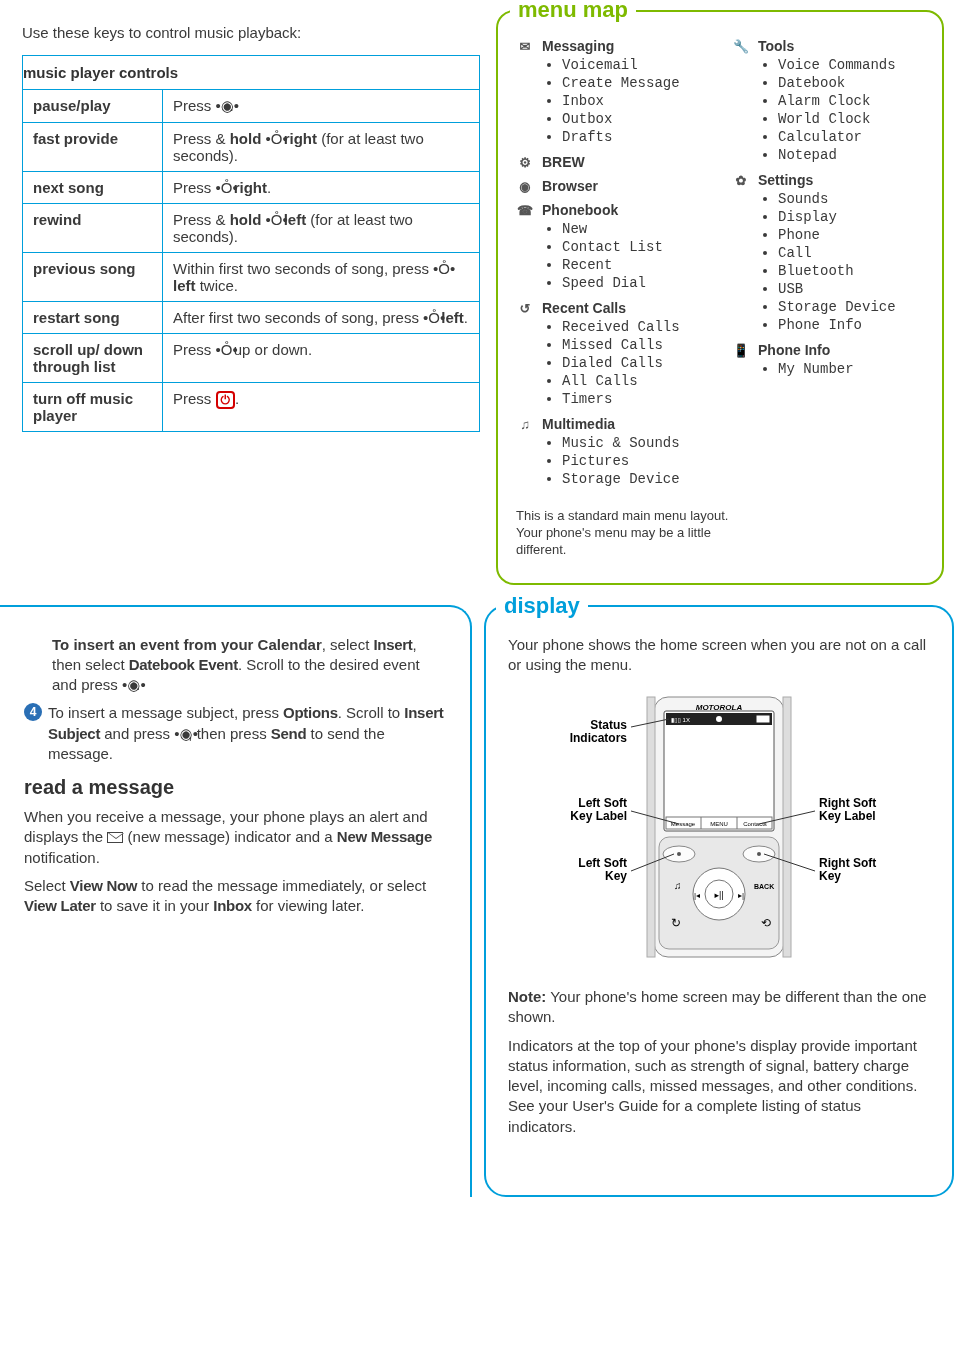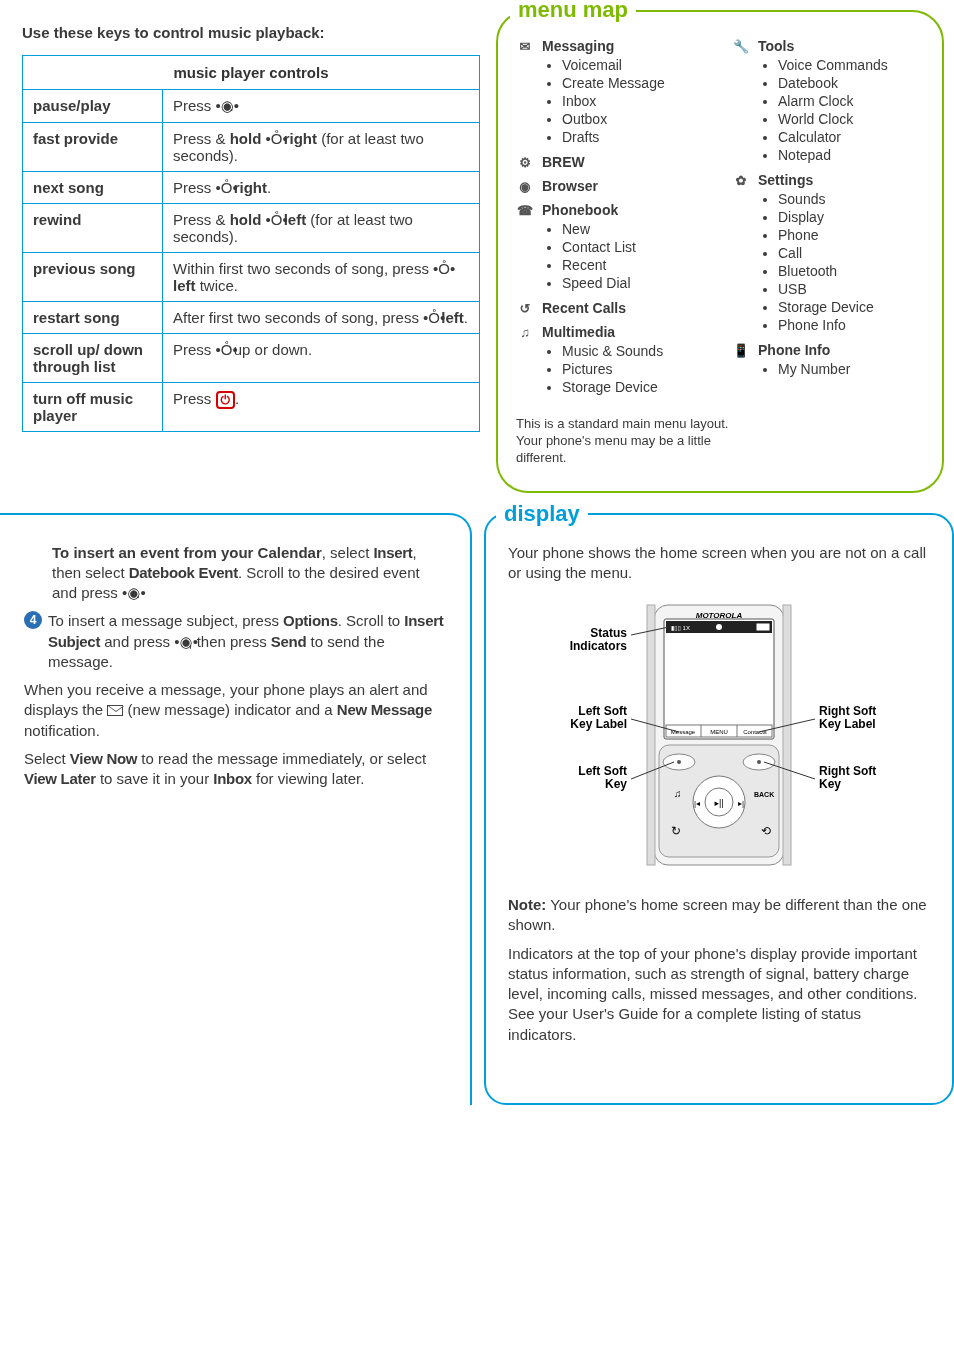--- a/index.html
+++ b/index.html
@@ -12,56 +12,56 @@
   }
   .page { display: flex; flex-direction: column; }
   .row { display: flex; }
   .col { flex: 1; }
 
   .sec-title {
     font-size: 22px; font-weight: bold; color: #009fdb;
     background: #fff; padding: 0 8px; position: absolute;
     top: -14px; left: 10px;
   }
-  .intro { margin: 6px 0 14px 0; font-size: 15px; font-weight: bold; }
+  .intro { margin: 6px 0 14px 0; font-size: 15px; }
 
   
   table.controls {
     width: 100%; border-collapse: collapse; font-size: 15px;
   }
   table.controls th {
-    text-align: center; padding: 8px 10px; border: 1px solid #009fdb;
+    text-align: left; padding: 8px 0; border: 1px solid #009fdb;
     font-weight: bold; color: #333;
   }
   table.controls td {
     padding: 7px 10px; border: 1px solid #009fdb; vertical-align: top;
   }
   table.controls .label { font-weight: bold; width: 140px; }
   .bold { font-weight: bold; }
   .nav-nub { display:inline-block; width:14px; text-align:center; }
   .end-key {
     display:inline-block; border:2px solid #d40000; border-radius:4px;
     color:#d40000; font-size:12px; padding: 0 3px; line-height:14px;
     font-weight:bold;
   }
 
   
   .menu-wrap {
-    border: 2px solid #7eba00; border-radius: 32px;
+    border: 2px solid #7eba00; border-radius: 18px;
     padding: 18px 18px 24px 18px; position: relative; margin: 10px 10px 20px 0;
   }
   .menu-title {
     position:absolute; top:-15px; left: 12px; background:#fff;
     color:#7eba00; font-size: 22px; font-weight:bold; padding: 0 8px;
   }
   .menu-cols { display:flex; gap: 24px; }
   .mcol { flex:1; font-size: 14px; }
   .mhead { font-weight: bold; display:flex; align-items:center; gap:8px; margin-top: 8px;}
   .micon { width:18px; display:inline-block; text-align:center; color:#555; font-size:13px; }
-  ul.bul { list-style: disc; margin: 2px 0 6px 46px; }
+  ul.bul { list-style: disc; margin: 2px 0 6px 46px; font-family: Liberation Mono, monospace; }
   ul.bul li { padding: 1px 0; }
   .menu-note { font-size: 13px; margin-top: 14px; max-width: 220px; line-height:1.3; font-family: Liberation Sans, sans-serif; }
 
   
   .lower { display:flex; }
   .lpanel {
     border-top:2px solid #009fdb; border-right:2px solid #009fdb;
     border-radius: 0 22px 0 0; padding: 20px 24px 40px 24px;
     border-bottom: 2px solid #009fdb; border-bottom-right-radius: 22px;
     border-left:none; margin-right: 12px; flex:1; position:relative;
@@ -188,20 +188,27 @@
               <ul class="bul">
                 <li>New</li>
                 <li>Contact List</li>
                 <li>Recent</li>
                 <li>Speed Dial</li>
               </ul>
               <div class="mhead">
                 <span class="micon">↺</span>
                 <span>Recent Calls</span>
               </div>
+              <ul class="bul">
+                <li>Received Calls</li>
+                <li>Missed Calls</li>
+                <li>Dialed Calls</li>
+                <li>All Calls</li>
+                <li>Timers</li>
+              </ul>
               <div class="mhead">
                 <span class="micon">♫</span>
                 <span>Multimedia</span>
               </div>
               <ul class="bul">
                 <li>Music &amp; Sounds</li>
                 <li>Pictures</li>
                 <li>Storage Device</li>
               </ul>
             </div>
@@ -250,20 +257,21 @@
     <div class="lpanel">
       <p class="body" style="margin-left:28px;">
         <span class="bold">To insert an event from your Calendar</span><span>, select </span><span class="ui-label">Insert</span><span>, then select </span><span class="ui-label">Datebook Event</span><span>. Scroll to the desired event and press </span><span class="nav-nub">•◉•</span><span>.</span>
       </p>
       <p class="body" style="display:flex;">
         <span class="step-bullet">4</span>
         <span style="flex:1;">
           <span>To insert a message subject, press </span><span class="ui-label">Options</span><span>. Scroll to </span><span class="ui-label">Insert Subject</span><span> and press </span><span class="nav-nub">•◉•</span><span>, then press </span><span class="ui-label">Send</span><span> to send the message.</span>
         </span>
       </p>
+      <div class="subhead">read a message</div>
       <p class="body">
         <span>When you receive a message, your phone plays an alert and displays the </span>
         <span class="msg-icon"></span>
         <span> (new message) indicator and a </span><span class="ui-label">New Message</span><span> notification.</span>
       </p>
       <p class="body">
         <span>Select </span><span class="ui-label">View Now</span><span> to read the message immediately, or select </span><span class="ui-label">View Later</span><span> to save it in your </span><span class="ui-label">Inbox</span><span> for viewing later.</span>
       </p>
     </div>
 

